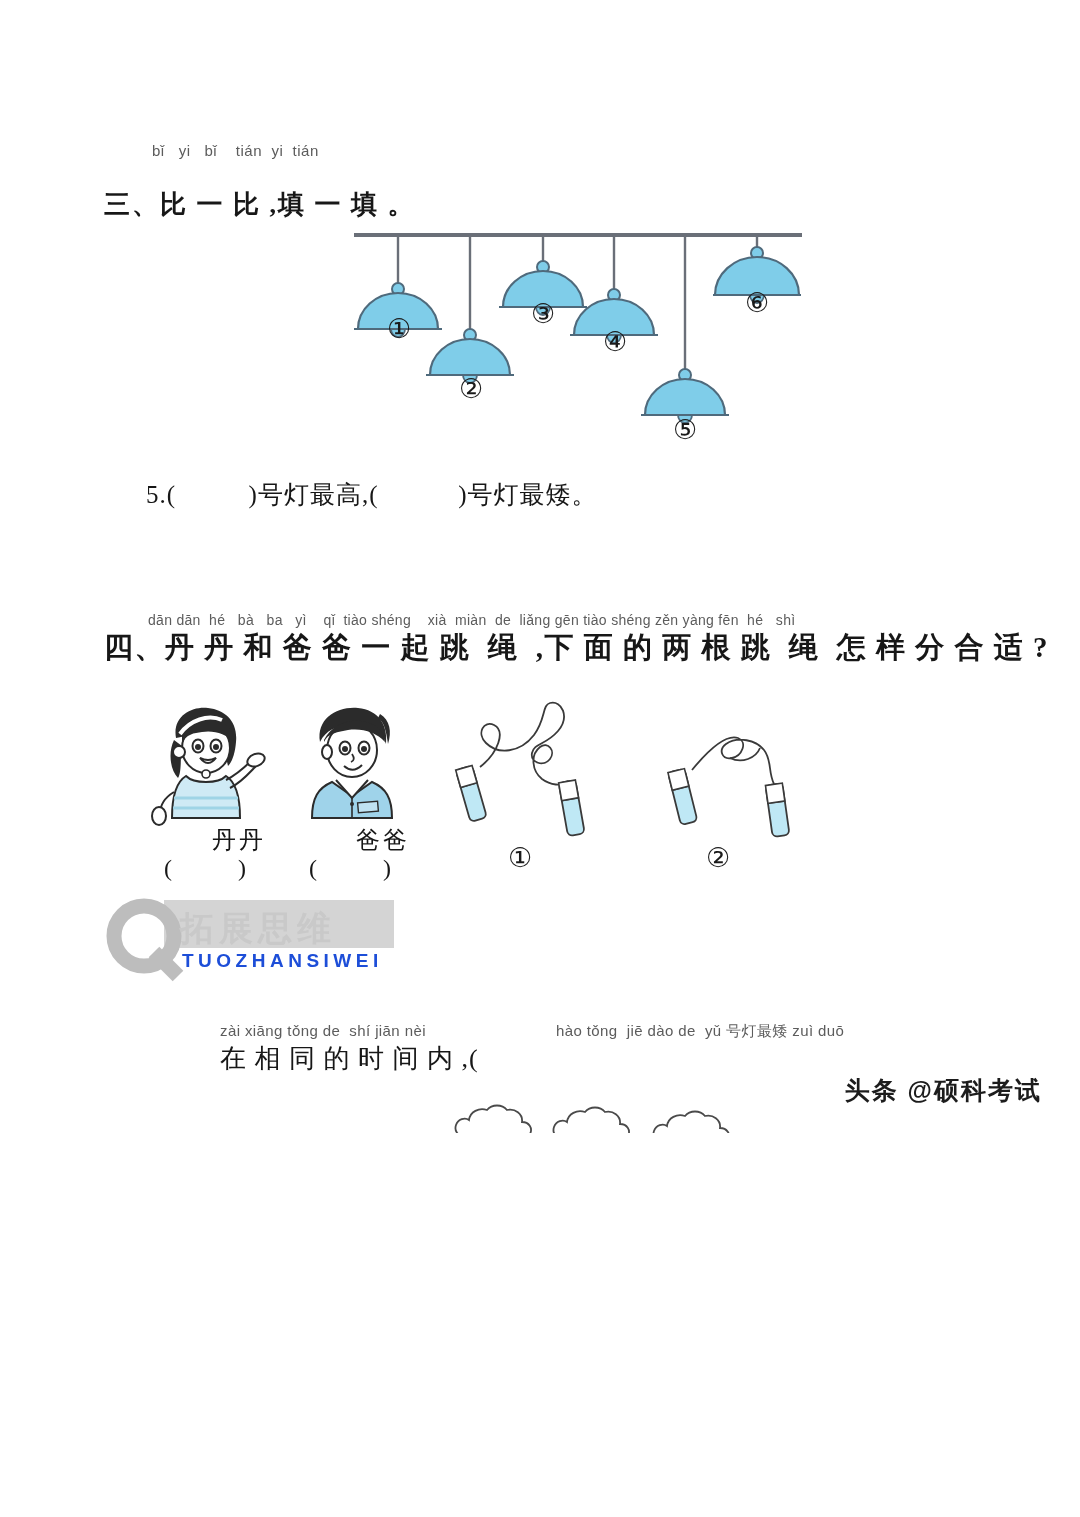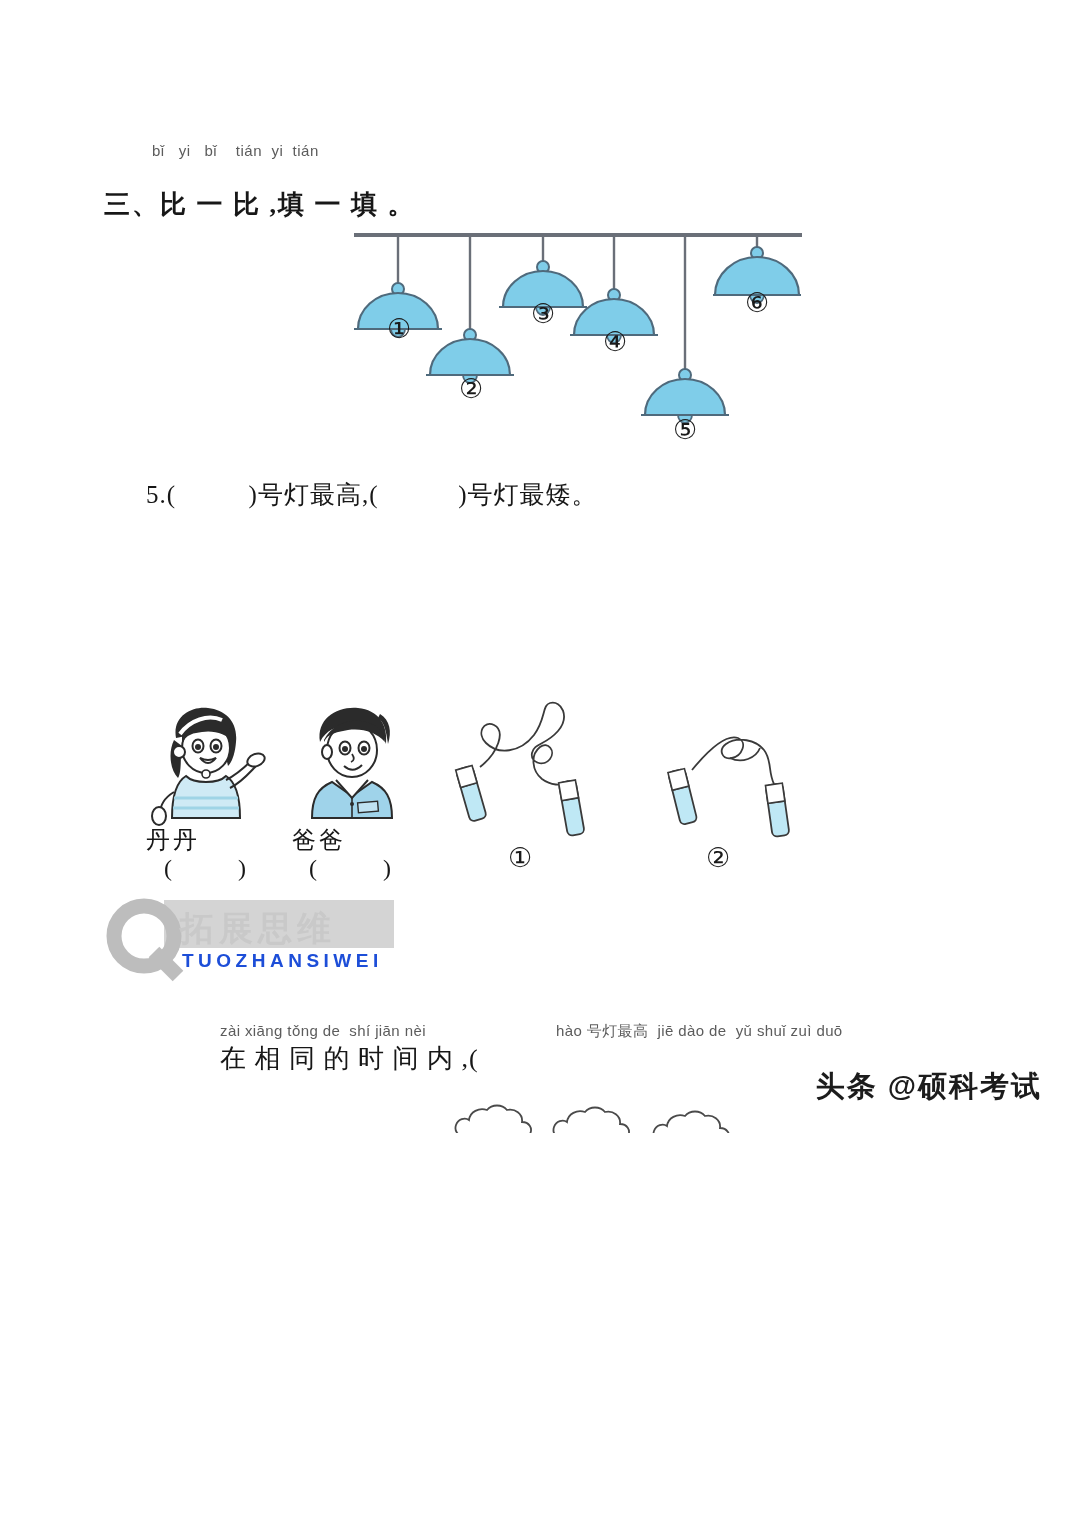--- a/index.html
+++ b/index.html
@@ -62,21 +62,21 @@
     position: absolute;
     left: 330px;
     top: 225px;
     width: 500px;
     height: 235px;
   }
 
   
   .person-label {
     position: absolute;
-    text-align: left;
+    text-align: right;
     font-size: 24px;
     letter-spacing: 3px;
   }
   .person-blank {
     position: absolute;
     text-align: center;
     font-size: 24px;
     letter-spacing: 2px;
   }
 
@@ -129,21 +129,21 @@
     width: 230px;
     height: 48px;
     background: #d4d4d4;
   }
 
   
   .footer-wm {
     position: absolute;
     right: 38px;
     bottom: 26px;
-    font-size: 29px;
+    font-size: 25px;
     font-weight: 700;
     letter-spacing: 2px;
     color: #1c1c1c;
     font-family: "Liberation Sans", "DejaVu Sans", sans-serif;
   }
 
   svg { display: block; overflow: visible; }
 </style>
 </head>
 <body>
@@ -212,20 +212,24 @@
 
   <span class="circnum" style="left:387px; top:313px;">①</span>
   <span class="circnum" style="left:459px; top:373px;">②</span>
   <span class="circnum" style="left:531px; top:298px;">③</span>
   <span class="circnum" style="left:603px; top:326px;">④</span>
   <span class="circnum" style="left:673px; top:414px;">⑤</span>
   <span class="circnum" style="left:745px; top:287px;">⑥</span>
 
   <div class="cn qline" style="left:146px; top:478px;">5.(          )号灯最高,(           )号灯最矮。</div>
 
+  <div class="section-head" style="left:104px; top:612px;">
+    <div class="pinyin" style="font-size:14px; margin-left:44px; letter-spacing:0.3px;">dān dān  hé   bà   ba   yì    qǐ  tiào shéng    xià  miàn  de  liǎng gēn tiào shéng zěn yàng fēn  hé   shì</div>
+    <div class="cn" style="font-size:29px; font-weight:700; letter-spacing:1.5px;">四、丹 丹 和 爸 爸 一 起 跳  绳  ,下 面 的 两 根 跳  绳  怎 样 分 合 适 ?</div>
+  </div>
 
   <svg style="position:absolute; left:146px; top:700px;" width="120" height="125" viewBox="0 0 120 125">
 
     <path d="M30 38 C26 16 46 6 62 8 C80 10 92 22 90 42 C89 54 86 62 82 66 L76 40 L40 36 Z" fill="#2b2b2b"></path>
     <path d="M28 40 C22 52 24 70 32 78 C36 72 34 56 36 46 Z" fill="#2b2b2b"></path>
 
     <ellipse cx="60" cy="48" rx="24" ry="25" fill="#ffffff" stroke="#2b2b2b" stroke-width="2"></ellipse>
 
     <path d="M36 36 C40 22 58 14 72 20 C84 25 88 34 88 42 C80 34 68 30 56 32 C48 33 40 34 36 44 Z" fill="#2b2b2b"></path>
 
@@ -337,21 +341,21 @@
     </svg>
     <div class="brand-cn">拓展思维</div>
     <div class="brand-en">TUOZHANSIWEI</div>
   </div>
 
   <div style="position:absolute; left:220px; top:1022px;">
     <div class="pinyin" style="font-size:15px; letter-spacing:0.4px;">zài xiāng tǒng de  shí jiān nèi</div>
     <div class="cn" style="font-size:26px; letter-spacing:1px; margin-top:2px;">在 相 同 的 时 间 内 ,(</div>
   </div>
   <div style="position:absolute; left:556px; top:1022px;">
-    <div class="pinyin" style="font-size:15px; letter-spacing:0.4px;">hào 号灯最高  jiē dào de  yǔ shuǐ zuì duō</div>
+    <div class="pinyin" style="font-size:15px; letter-spacing:0.4px;">hào tǒng  jiē dào de  yǔ 号灯最矮 zuì duō</div>
   </div>
 
   <svg style="position:absolute; left:430px; top:1100px;" width="300" height="205" viewBox="0 0 300 205">
     <g fill="none" stroke="#4a4a4a" stroke-width="1.8">
 
       <g>
         <path d="M34 36 C28 36 24 31 26 25 C28 19 35 17 39 20 C40 12 49 7 57 10 C62 4 72 4 77 10 C85 8 93 14 92 22 C99 22 103 28 100 34 C98 38 92 40 86 39 C80 44 70 45 63 41 C55 45 43 44 38 39 C37 38 36 37 34 36 Z"></path>
       </g>
 
       <g transform="translate(98,2)">

